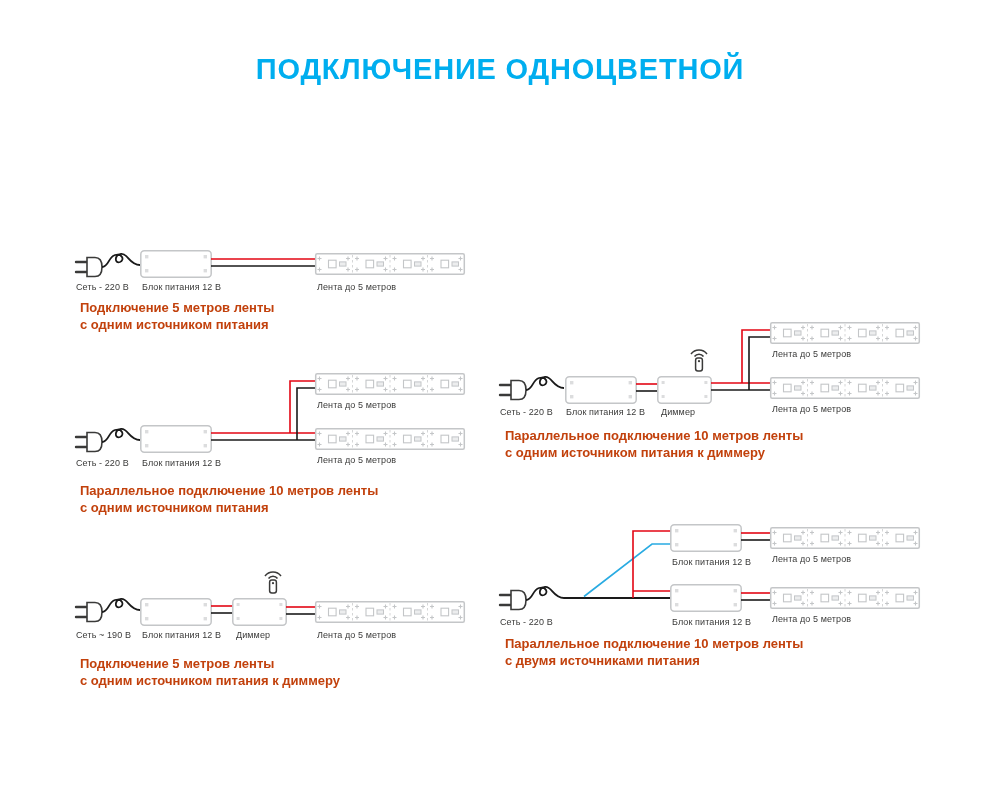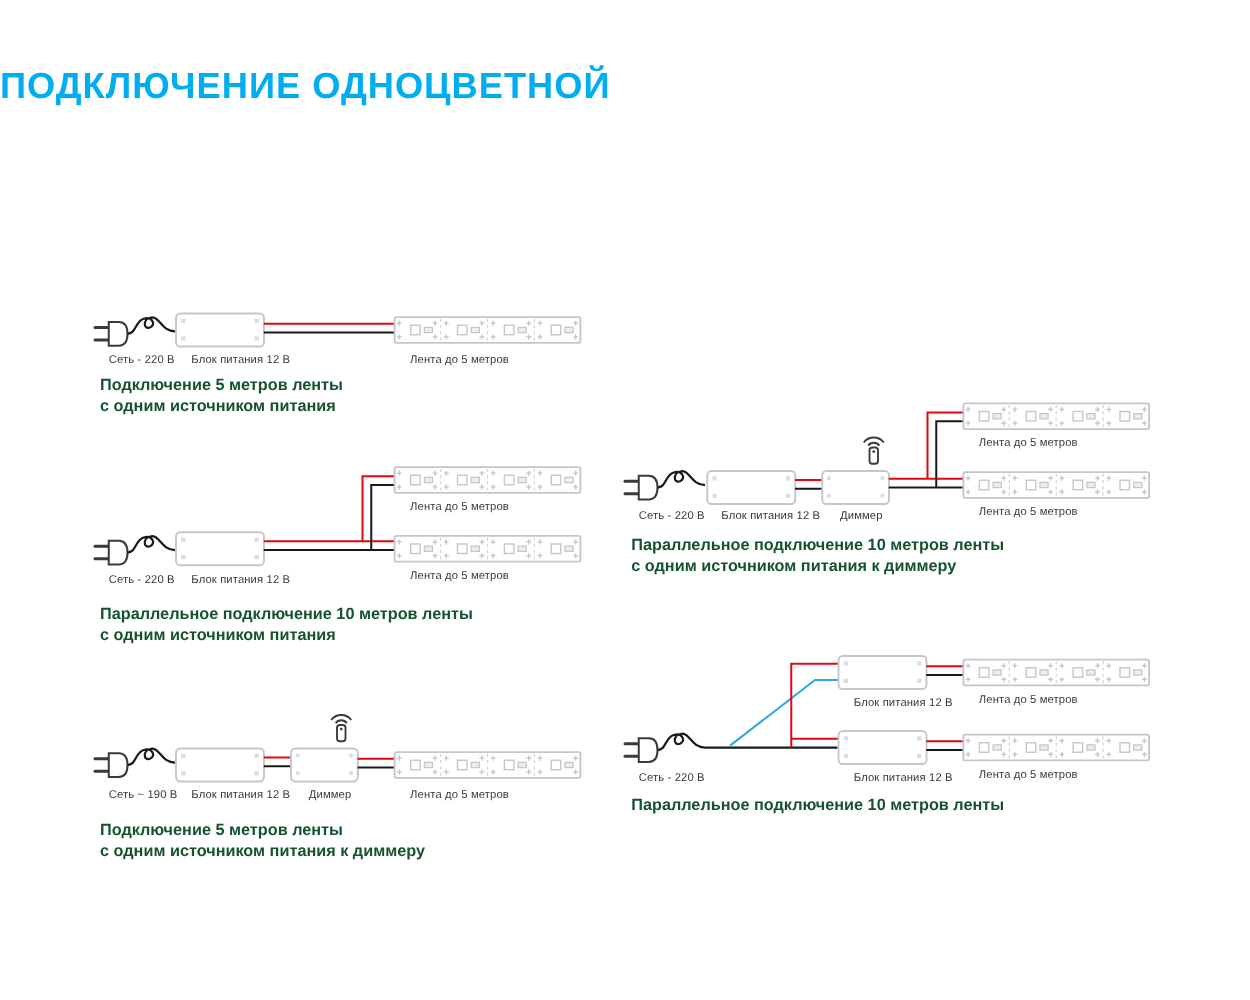--- a/index.html
+++ b/index.html
@@ -1,22 +1,22 @@
 <!DOCTYPE html>
 <html><head>
 <meta charset="utf-8">
 <style>
   html,body{margin:0;padding:0;background:#ffffff;}
   .page{position:relative;width:1000px;height:800px;background:#ffffff;overflow:hidden;
         font-family:"Liberation Sans",sans-serif;}
-  .title{position:absolute;left:0;top:50px;width:1000px;text-align:left;color:#00AEEF;
+  .title{position:absolute;left:0;top:50px;width:1000px;text-align:center;color:#00AEEF;
          font-size:29px;line-height:38px;font-weight:800;letter-spacing:0.8px;}
   svg.diagrams{position:absolute;left:0;top:0;}
-  .lbl{position:absolute;font-size:9px;color:#3A3A39;white-space:nowrap;letter-spacing:0.1px;margin-left:11px;}
-  .caption{position:absolute;font-size:13px;font-weight:700;color:#14532d;line-height:17px;white-space:nowrap;}
+  .lbl{position:absolute;font-size:9px;color:#3A3A39;white-space:nowrap;letter-spacing:0.1px;}
+  .caption{position:absolute;font-size:13px;font-weight:700;color:#c2410c;line-height:17px;white-space:nowrap;}
   
   .box{fill:#ffffff;stroke:#C4C6C8;stroke-width:1.5;}
   .tick{fill:#DCDDDE;}
   .cut{stroke:#D5D6D7;stroke-width:1;stroke-dasharray:2.5,2.5;}
   .pads{stroke:#C4C6C8;stroke-width:1.1;fill:none;}
   .led{fill:#ffffff;stroke:#C4C6C8;stroke-width:1.1;}
   .res{fill:#ECEDEE;stroke:#C4C6C8;stroke-width:1;}
   .prong{stroke:#3A3A39;stroke-width:2.4;stroke-linecap:round;}
   .plug-body{fill:#ffffff;stroke:#3A3A39;stroke-width:1.6;}
   .cable{fill:none;stroke:#1A1A1A;stroke-width:1.8;}
@@ -181,15 +181,16 @@
   <div class="caption" style="left:80px;top:655px">
     <div>Подключение 5 метров ленты</div>
     <div>с одним источником питания к диммеру</div>
   </div>
   <div class="caption" style="left:505px;top:427px">
     <div>Параллельное подключение 10 метров ленты</div>
     <div>с одним источником питания к диммеру</div>
   </div>
   <div class="caption" style="left:505px;top:635px">
     <div>Параллельное подключение 10 метров ленты</div>
+    <div>с двумя источниками питания</div>
   </div>
 
 </div>
 
 </body></html>

